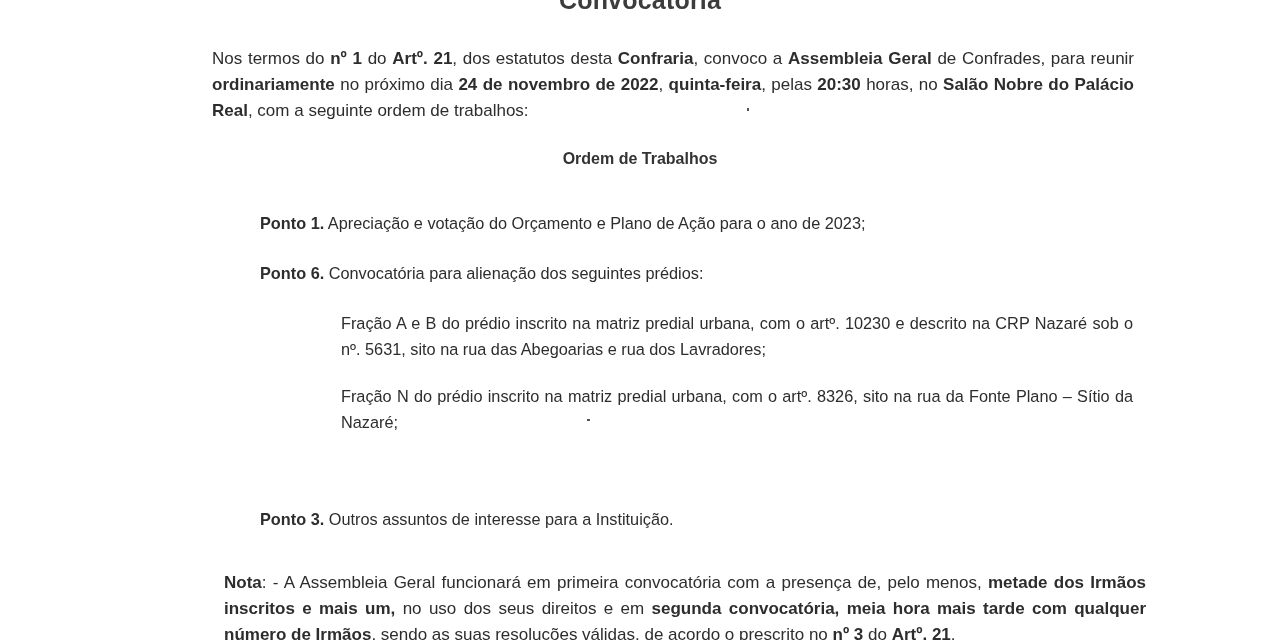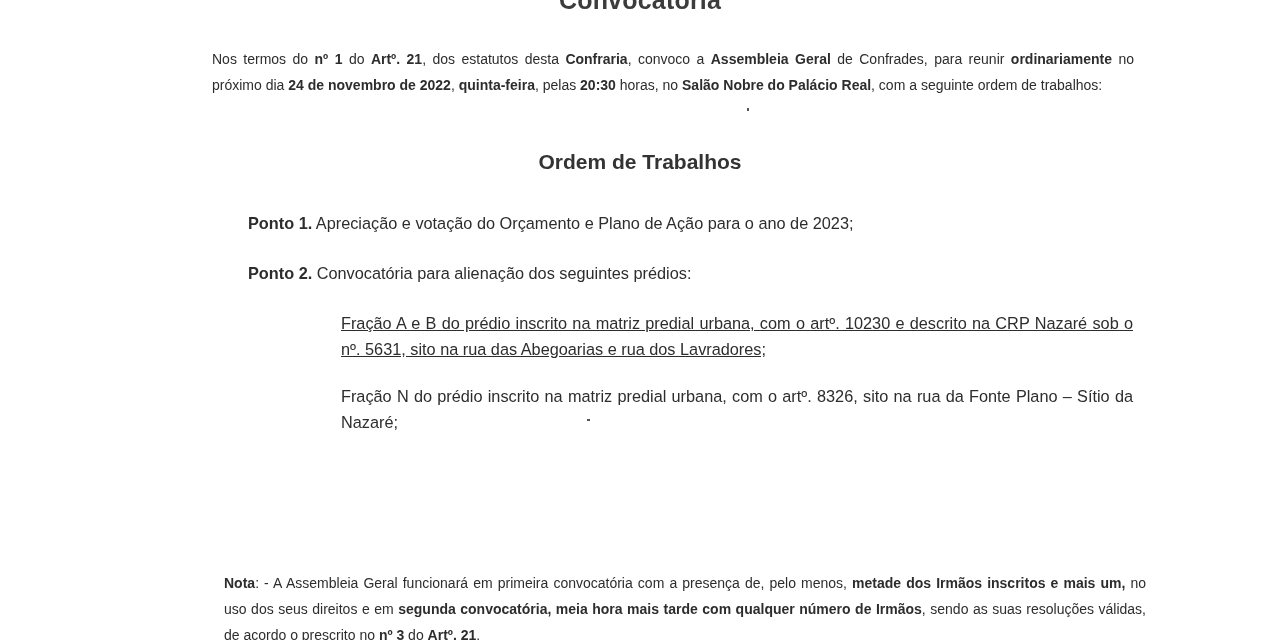--- a/index.html
+++ b/index.html
@@ -11,38 +11,38 @@
     position: relative;
   }
   .page { position: absolute; inset: 0; }
   .title {
     position: absolute; left: 0; width: 1280px; top: -14px;
     text-align: center; font-weight: bold; font-size: 25px;
     color: #3c3c3c; letter-spacing: 0.2px;
   }
   .para {
     position: absolute; left: 212px; width: 922px;
-    font-size: 14px; line-height: 26px; text-align: justify;
+    font-size: 17px; line-height: 26px; text-align: justify;
     text-align-last: left; color: #2d2d2d;
   }
   .intro { top: 46px; }
   .section-title {
     position: absolute; left: 0; width: 1280px; top: 150px;
-    text-align: center; font-weight: bold; font-size: 21px; color: #333;
+    text-align: center; font-weight: bold; font-size: 16px; color: #333;
   }
-  .ponto { position: absolute; left: 248px; font-size: 16.3px; line-height: 26px; color: #2d2d2d; white-space: nowrap; }
+  .ponto { position: absolute; left: 260px; font-size: 16.3px; line-height: 26px; color: #2d2d2d; white-space: nowrap; }
   .ponto b { font-weight: bold; }
   .p1 { top: 210px; }
   .p2 { top: 260px; }
   .p3 { top: 506px; }
   .sub {
     position: absolute; left: 341px; width: 792px;
     font-size: 16.3px; line-height: 26px; text-align: justify; text-align-last: left; color: #2d2d2d;
   }
-  .s1 { top: 310px; text-decoration: underline; }
+  .s1 { top: 310px; }
   .s2 { top: 383px; }
   .s3 { top: 456px; }
   .nota { top: 558px; }
   b { font-weight: bold; }
   .speck { position: absolute; width: 2px; height: 3px; background: #555; }
 </style>
 </head>
 <body>
 
 <div class="page">
@@ -51,26 +51,29 @@
   <p class="para intro" style="margin:0">
     <span>Nos termos do </span><b>nº 1</b><span> do </span><b>Artº. 21</b><span>, dos estatutos desta </span><b>Confraria</b><span>, convoco a </span><b>Assembleia Geral</b><span> de Confrades, para reunir </span><b>ordinariamente</b><span> no próximo dia </span><b>24 de novembro de 2022</b><span>, </span><b>quinta-feira</b><span>, pelas </span><b>20:30</b><span> horas, no </span><b>Salão Nobre do Palácio Real</b><span>, com a seguinte ordem de trabalhos:</span>
   </p>
 
   <div class="section-title">Ordem de Trabalhos</div>
 
   <div class="ponto p1">
     <b>Ponto 1.</b><span> Apreciação e votação do Orçamento e Plano de Ação para o ano de 2023;</span>
   </div>
   <div class="ponto p2">
-    <b>Ponto 2.</b><span> Convocatória para alienação dos seguintes prédios:</span>
+    <b>Ponto 6.</b><span> Convocatória para alienação dos seguintes prédios:</span>
   </div>
 
   <p class="sub s1" style="margin:0">Fração A e B do prédio inscrito na matriz predial urbana, com o artº. 10230 e descrito na CRP Nazaré sob o nº. 5631, sito na rua das Abegoarias e rua dos Lavradores;</p>
   <p class="sub s2" style="margin:0">Fração N do prédio inscrito na matriz predial urbana, com o artº. 8326, sito na rua da Fonte Plano – Sítio da Nazaré;</p>
 
+  <div class="ponto p3">
+    <b>Ponto 3.</b><span> Outros assuntos de interesse para a Instituição.</span>
+  </div>
 
   <p class="para nota" style="margin:12px">
     <b>Nota</b><span>: - A Assembleia Geral funcionará em primeira convocatória com a presença de, pelo menos, </span><b>metade dos Irmãos inscritos e mais um,</b><span> no uso dos seus direitos e em </span><b>segunda convocatória, meia hora mais tarde com qualquer número de Irmãos</b><span>, sendo as suas resoluções válidas, de acordo o prescrito no </span><b>nº 3</b><span> do </span><b>Artº. 21</b><span>.</span>
   </p>
 
   <div class="speck" style="left:747px; top:108px;"></div>
   <div class="speck" style="left:587px; top:419px; width:3px; height:2px;"></div>
 </div>
 
 </body></html>

